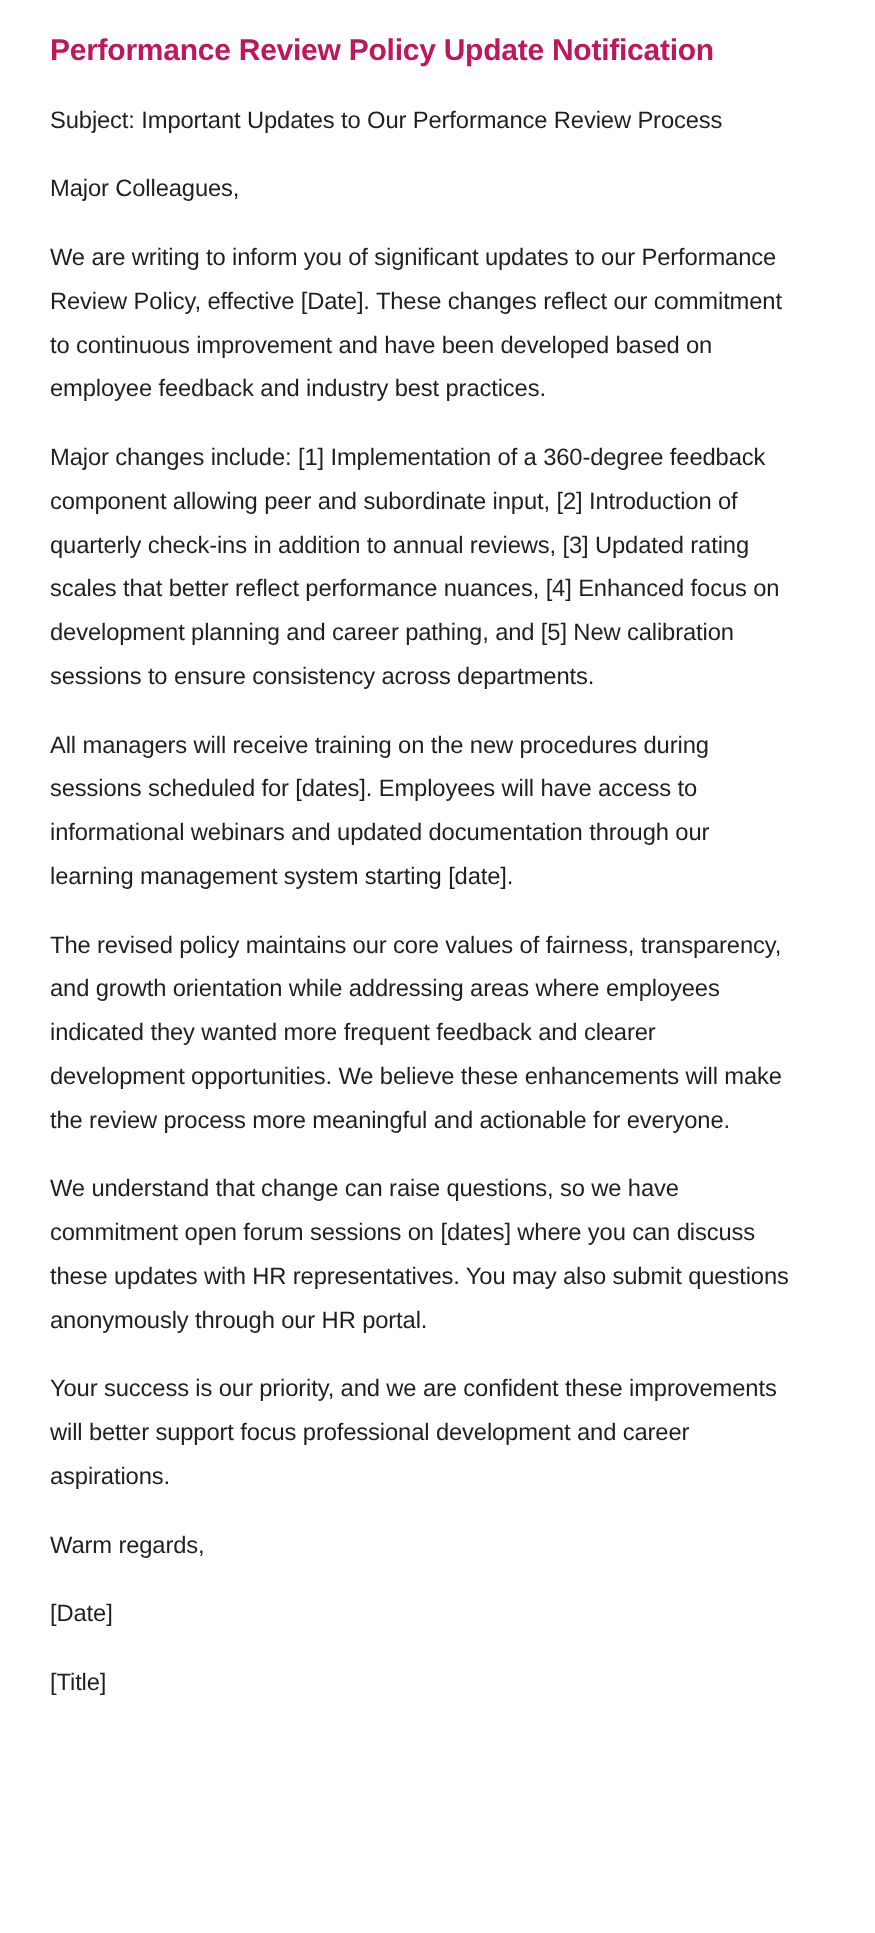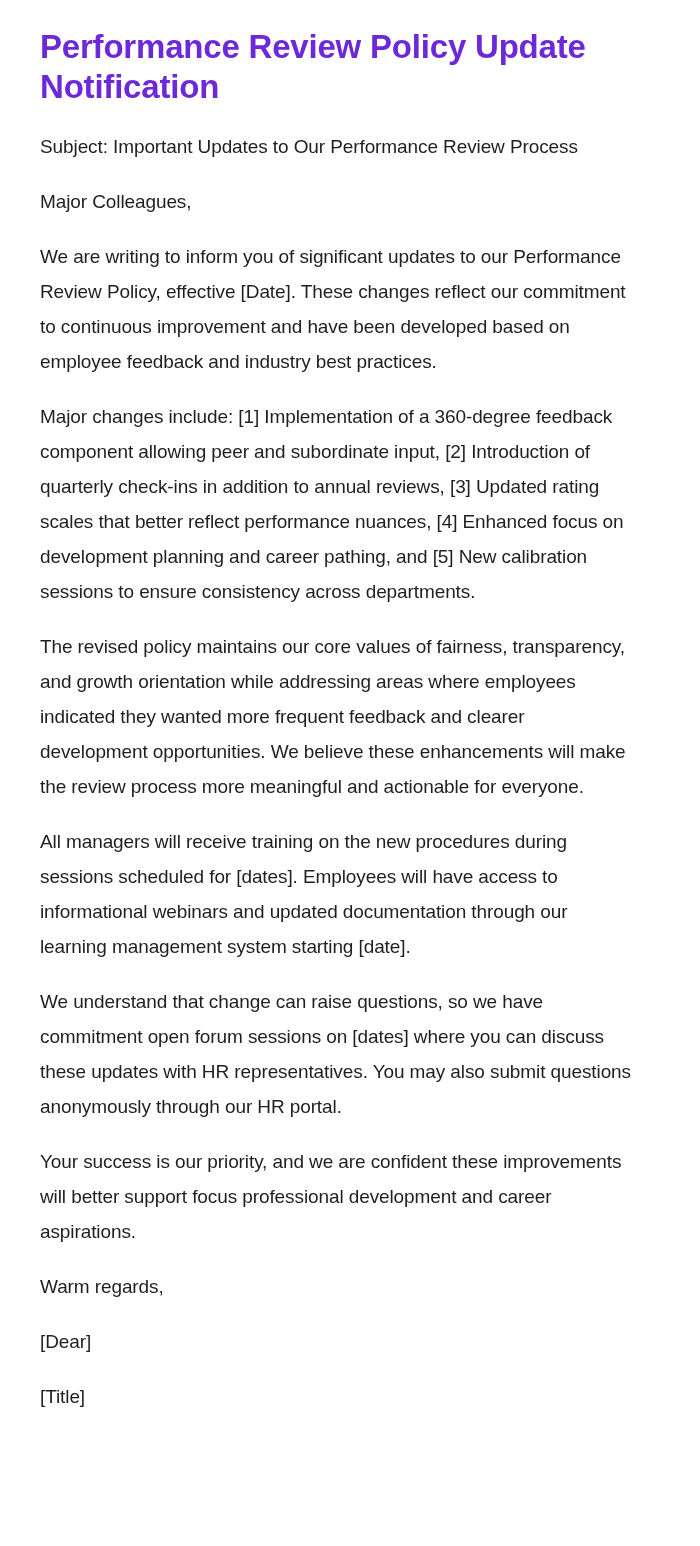--- a/index.html
+++ b/index.html
@@ -10,23 +10,23 @@
     width: 700px;
     min-height: 1546px;
     font-family: "Liberation Sans", "DejaVu Sans", sans-serif;
     color: #1f1f1f;
   }
   .page {
     width: 700px;
     padding: 27px 40px 40px 40px;
   }
   .doc-title {
-    font-size: 33px;
+    font-size: 24px;
     font-weight: 700;
-    color: #6d28d9;
+    color: #be185d;
     letter-spacing: -0.2px;
     line-height: 1.2;
     margin-bottom: 23px;
   }
   .doc-body {
     width: 595px;
   }
   .doc-body p {
     font-size: 19px;
     line-height: 35px;
@@ -42,21 +42,21 @@
 <body>
 
 <main class="page">
   <h1 class="doc-title">Performance Review Policy Update Notification</h1>
 
   <div class="doc-body">
     <p>Subject: Important Updates to Our Performance Review Process</p>
     <p>Major Colleagues,</p>
     <p>We are writing to inform you of significant updates to our Performance Review Policy, effective [Date]. These changes reflect our commitment to continuous improvement and have been developed based on employee feedback and industry best practices.</p>
     <p>Major changes include: [1] Implementation of a 360-degree feedback component allowing peer and subordinate input, [2] Introduction of quarterly check-ins in addition to annual reviews, [3] Updated rating scales that better reflect performance nuances, [4] Enhanced focus on development planning and career pathing, and [5] New calibration sessions to ensure consistency across departments.</p>
+    <p>All managers will receive training on the new procedures during sessions scheduled for [dates]. Employees will have access to informational webinars and updated documentation through our learning management system starting [date].</p>
     <p>The revised policy maintains our core values of fairness, transparency, and growth orientation while addressing areas where employees indicated they wanted more frequent feedback and clearer development opportunities. We believe these enhancements will make the review process more meaningful and actionable for everyone.</p>
-    <p>All managers will receive training on the new procedures during sessions scheduled for [dates]. Employees will have access to informational webinars and updated documentation through our learning management system starting [date].</p>
     <p>We understand that change can raise questions, so we have commitment open forum sessions on [dates] where you can discuss these updates with HR representatives. You may also submit questions anonymously through our HR portal.</p>
     <p>Your success is our priority, and we are confident these improvements will better support focus professional development and career aspirations.</p>
     <p>Warm regards,</p>
-    <p>[Dear]</p>
+    <p>[Date]</p>
     <p>[Title]</p>
   </div>
 </main>
 
 </body></html>

